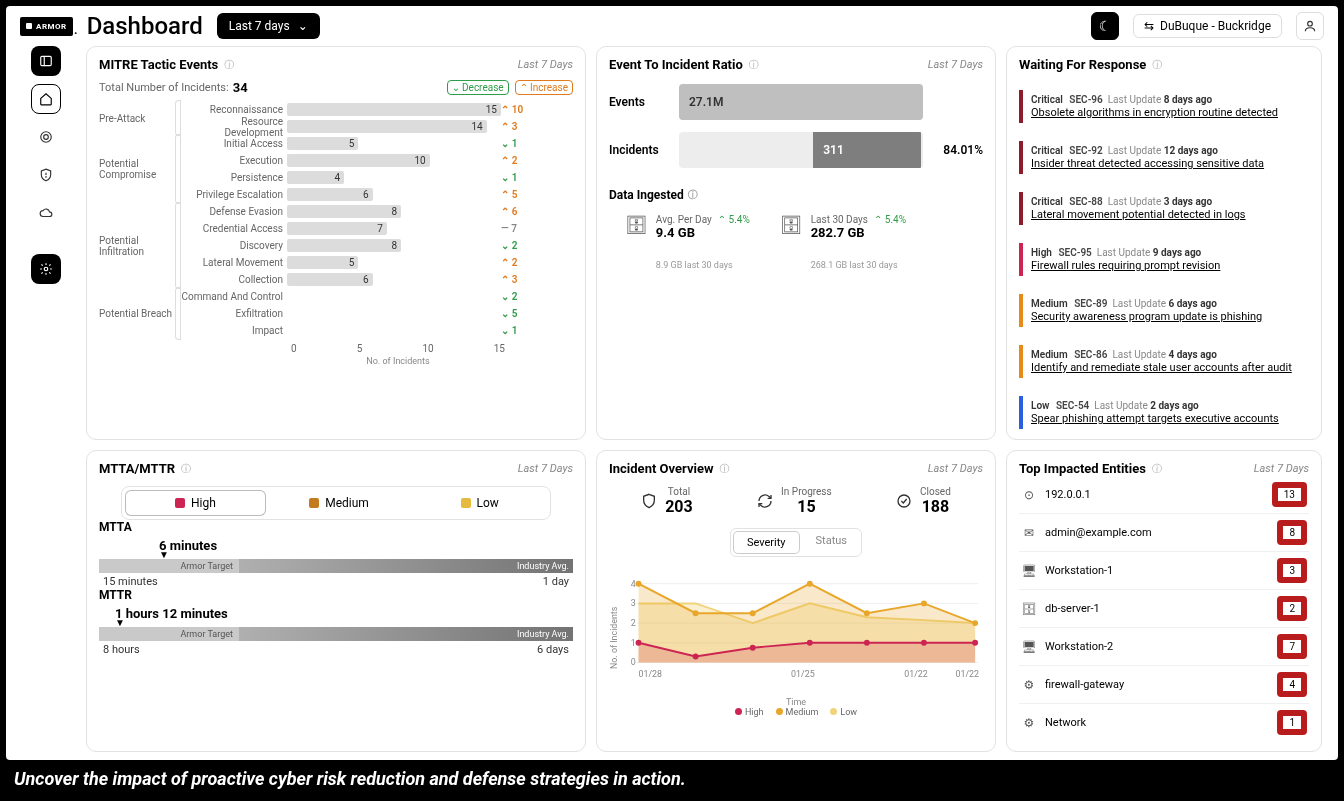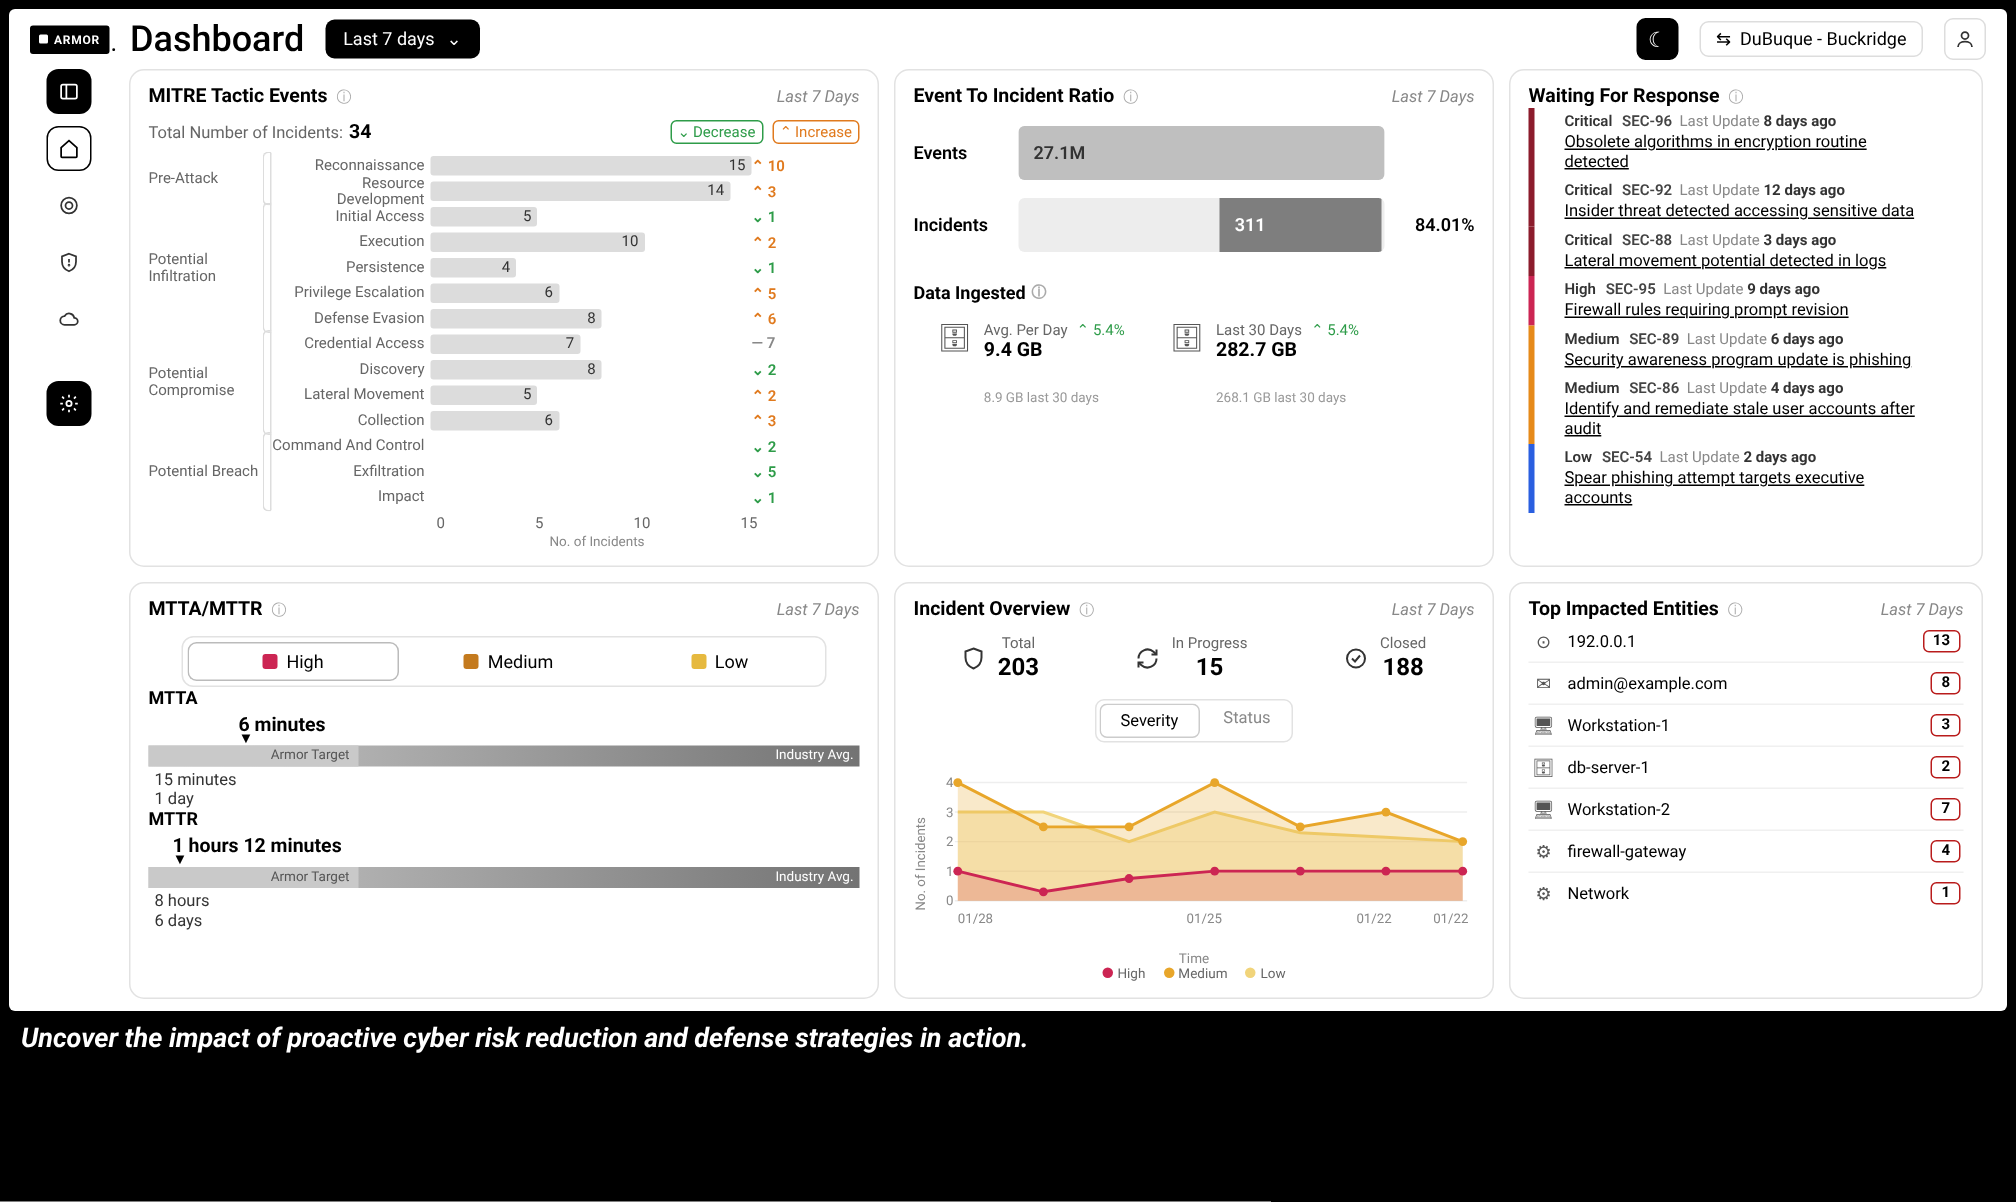--- a/index.html
+++ b/index.html
@@ -52,59 +52,59 @@
 .funnel-pct { width: 50px; text-align: right; font-size: 12px; font-weight: 600; }
 .subhead { font-size: 12px; font-weight: 700; margin-top: 20px; display:flex; align-items:center; gap:4px;}
 .data-ing { display: flex; gap: 30px; margin-top: 12px; margin-left: 16px;}
 .di-block { display: flex; gap: 8px; font-size: 11px; }
 .di-icon { font-size: 18px; color: #555; }
 .di-label { font-size: 10px; color: #666; display:flex; gap:6px; align-items:center;}
 .di-val { font-size: 13px; font-weight: 700; }
 .di-sub { font-size: 9px; color: #999; margin-top: 20px; }
 .pct-green { color: #2e9c49; font-size: 10px; }
 
-.wfr-item { border-left: 4px solid; padding: 4px 20px; margin-top: 0; font-size: 11px; }
+.wfr-item { border-left: 4px solid; padding: 4px 8px; margin-top: 18px; font-size: 11px; }
 .sev-crit { border-color: #8c1c2c; } .sev-high { border-color: #cc2553; } .sev-med { border-color: #e68a1a; } .sev-low { border-color: #2a5fe0; }
 .wfr-meta { color: #888; font-size: 10px; }
 .wfr-meta .sev { font-weight: 600; color: #333; }
 .wfr-meta .sec { font-weight: 600; color: #444; margin-left:4px;}
 .wfr-title { color: #000; text-decoration: underline; display: block; margin-top: 1px; font-size: 11px;}
 
 .seg { display: flex; border: 1px solid #e2e2e2; border-radius: 8px; overflow: hidden; margin: 10px auto 0; width: 430px; font-size: 12px; }
 .seg-item { flex: 1; text-align: center; padding: 6px 0; display: flex; align-items: center; justify-content: center; gap: 6px; }
 .seg-item.active { background: #fff; box-shadow: inset 0 0 0 1px #bbb; border-radius:6px; margin:3px;}
 .sq { width: 10px; height: 10px; border-radius: 2px; display: inline-block; }
 .sq-hi { background: #cc2553; } .sq-med { background: #c47a1e; } .sq-low { background: #e6b93f; }
 .mtta-label { font-size: 12px; font-weight: 700; }
 .mtta-val { font-size: 13px; font-weight: 700; margin-top: 4px; margin-left:60px;}
 .mtta-ptr { margin-left: 60px; font-size: 10px; line-height:0.4;}
 .mtta-bar { height: 14px; background: linear-gradient(to right, #c9c9c9, #737373); position: relative; margin-top: 2px; font-size: 9px; color: #fff; }
 .mtta-bar .armor { position: absolute; left: 0; top: 0; bottom: 0; width: 140px; background: #c9c9c9; text-align: right; padding-right: 6px; line-height: 14px; color:#555;}
 .mtta-bar .ind { position: absolute; right: 4px; line-height: 14px; }
-.mtta-below { display: flex; justify-content: space-between; font-size: 11px; margin:2px 4px 0; color: #333; flex-direction: column; }
+.mtta-below { display: flex; justify-content: space-between; font-size: 11px; margin:2px 4px 0; color: #333; }
 
 .iov-stats { display: flex; justify-content: space-around; margin-top: 10px; }
 .iov-stat { text-align: center; display: flex; gap: 8px; align-items: center; }
 .iov-stat .big { font-size: 16px; font-weight: 700; }
 .iov-stat .lab { font-size: 10px; color: #666; }
 .iov-seg { display: inline-flex; border: 1px solid #e2e2e2; border-radius: 6px; overflow: hidden; font-size: 11px; margin: 12px auto 6px; }
 .iov-seg div { padding: 5px 14px; color: #888; }
 .iov-seg div.active { background: #fff; color: #000; box-shadow: inset 0 0 0 1px #ccc; border-radius:5px; margin:2px;}
 .chart-svg { width: 100%; height: 130px; }
 .axis-t { font-size: 9px; fill: #888; }
 .chart-leg { display: flex; gap: 12px; justify-content: center; font-size: 9px; color: #666; }
 .dot { width: 7px; height: 7px; border-radius: 50%; display: inline-block; margin-right: 3px; }
 .dot-hi { background: #cc2553; } .dot-med { background: #e8a62a; } .dot-low { background: #f1d47a; }
 .time-lab{ text-align:center; font-size:9px; color:#888;}
 
 .ent-row { display: flex; align-items: center; gap: 8px; padding: 6px 2px; border-bottom: 1px solid #f0f0f0; font-size: 11px; }
 .ent-row:last-child{border-bottom:none;}
 .ent-ico { width: 16px; text-align: center; color: #555; font-size:12px;}
 .ent-name { flex: 1; }
-.ent-ct { border: 1px solid #b91c1c; border-radius: 4px; padding: 1px 6px; font-size: 10px; font-weight:700;}
+.ent-ct { border: 6px solid #b91c1c; border-radius: 4px; padding: 1px 6px; font-size: 10px; font-weight:400;}
 .caption { color: #fff; font-style: italic; font-weight: 700; font-size: 18px; padding: 8px; }
 </style>
 </head>
 <body>
 
 <div class="frame">
   <div class="topbar">
     <div class="logo">
         <span>ARMOR</span>
         <span style="position:absolute;right:-5px;bottom:-2px;color:#000;font-size:8px">•</span>
@@ -180,22 +180,22 @@
           <span>Total Number of Incidents:</span>
           <span class="num">34</span>
           <span style="flex:1"></span>
           <span class="legend-chip lg-green">⌄ <span>Decrease</span></span>
           <span style="width:6px"></span>
           <span class="legend-chip lg-orange">⌃ <span>Increase</span></span>
         </div>
         <div class="mitre">
           <div class="mitre-groups" id="mitre-groups">
               <div class="mitre-group" style="height: 34px; display: flex; align-items: center;">Pre-Attack<div class="br"></div></div>
+              <div class="mitre-group" style="height: 68px; display: flex; align-items: center;">Potential Compromise<div class="br"></div></div>
               <div class="mitre-group" style="height: 85px; display: flex; align-items: center;">Potential Infiltration<div class="br"></div></div>
-              <div class="mitre-group" style="height: 68px; display: flex; align-items: center;">Potential Compromise<div class="br"></div></div>
               <div class="mitre-group" style="height: 51px; display: flex; align-items: center;">Potential Breach<div class="br"></div></div>
             </div>
           <div class="mitre-rows" id="mitre-rows">
               <div class="mitre-row">
                 <div class="mitre-label">Reconnaissance</div>
                 <div class="mitre-track">
                   <div class="mitre-bar" style="width: 100%;">15</div>
                 </div>
                 <div class="mitre-delta d-up">⌃ 10</div>
               </div>

